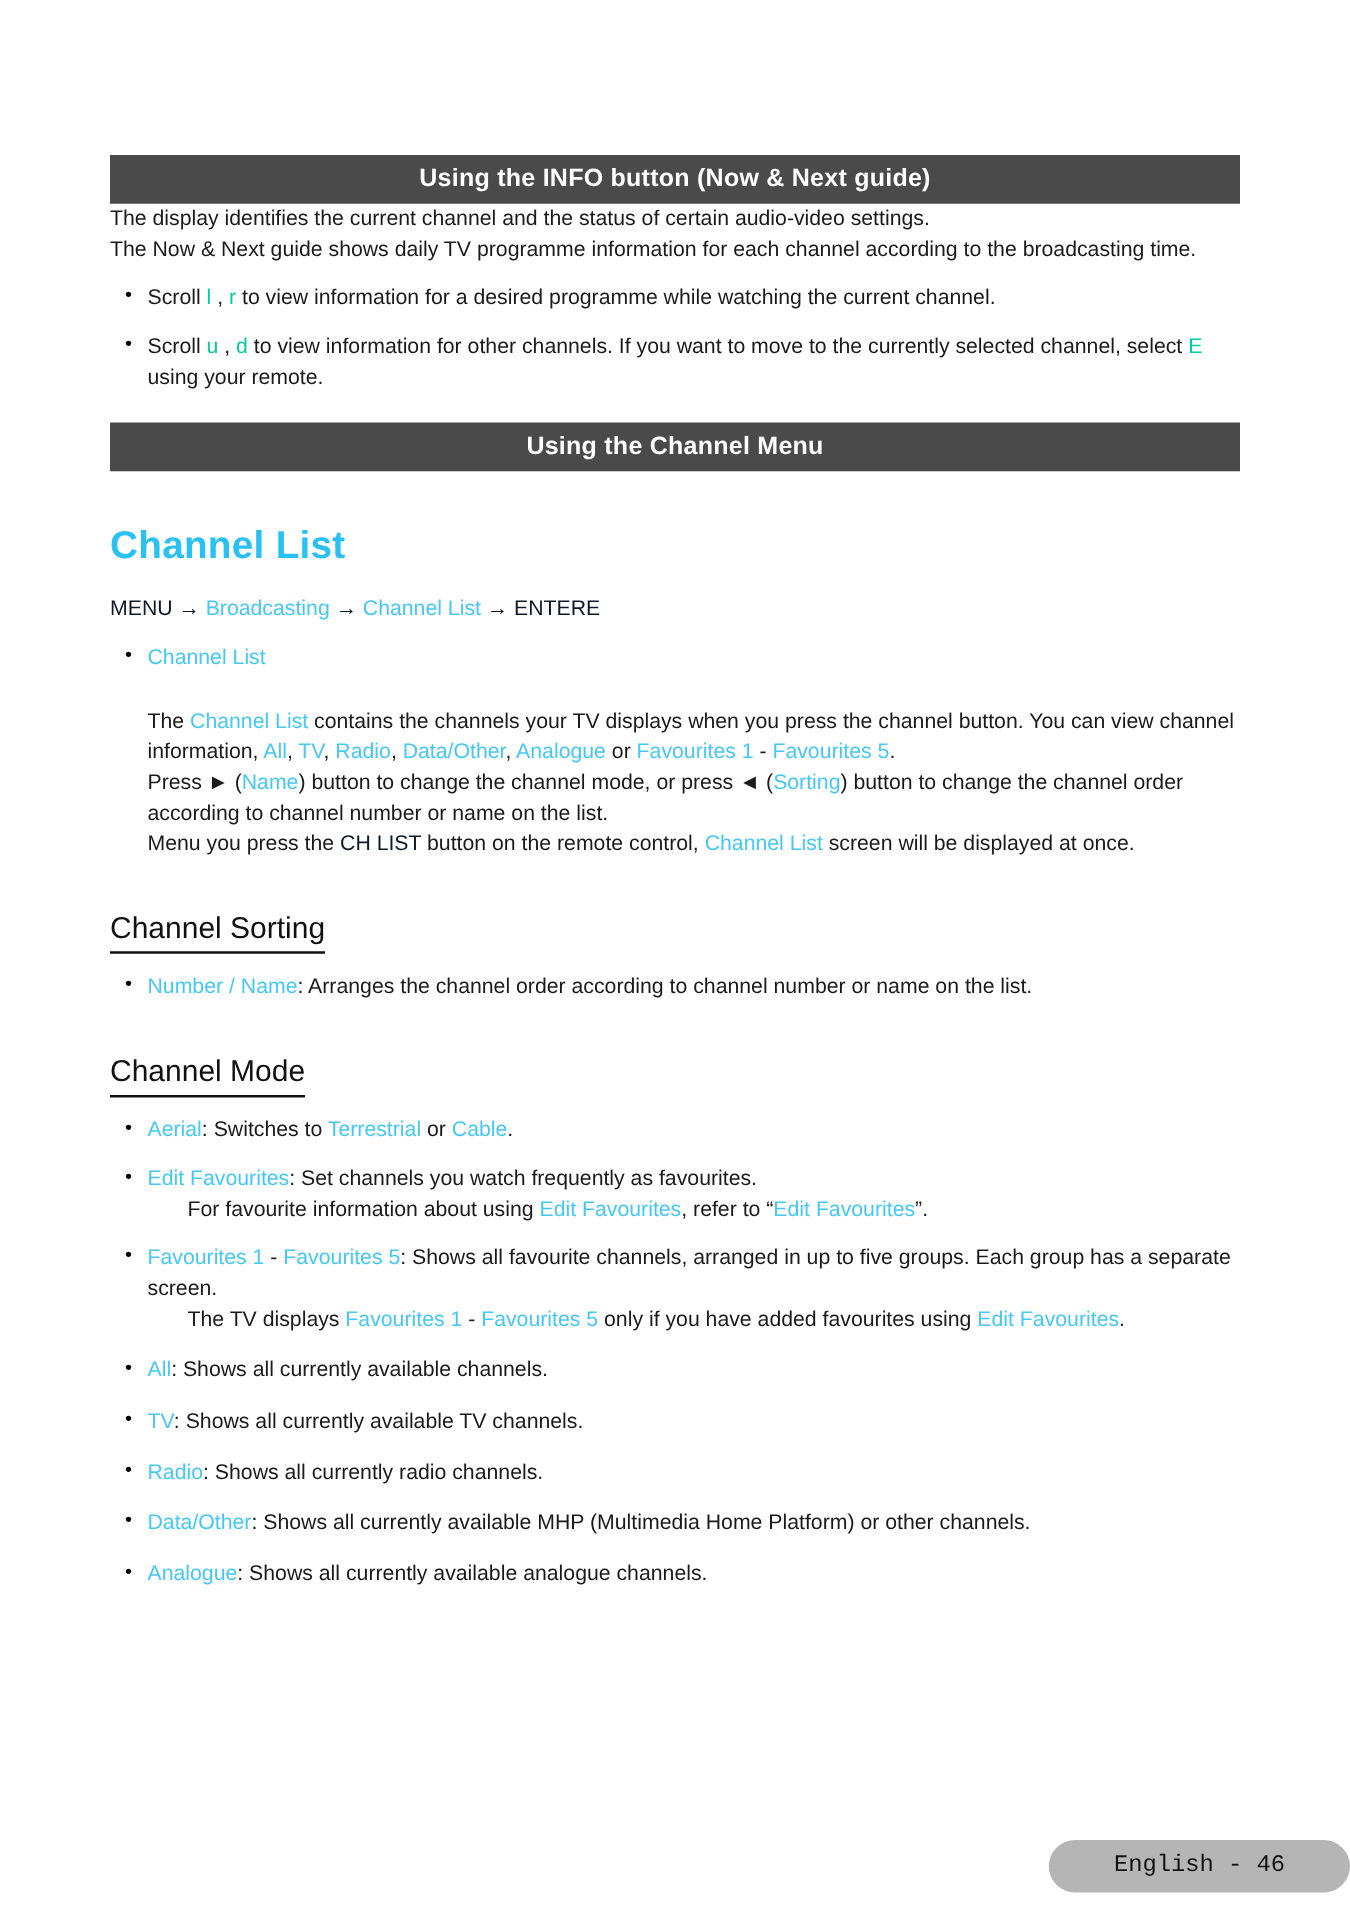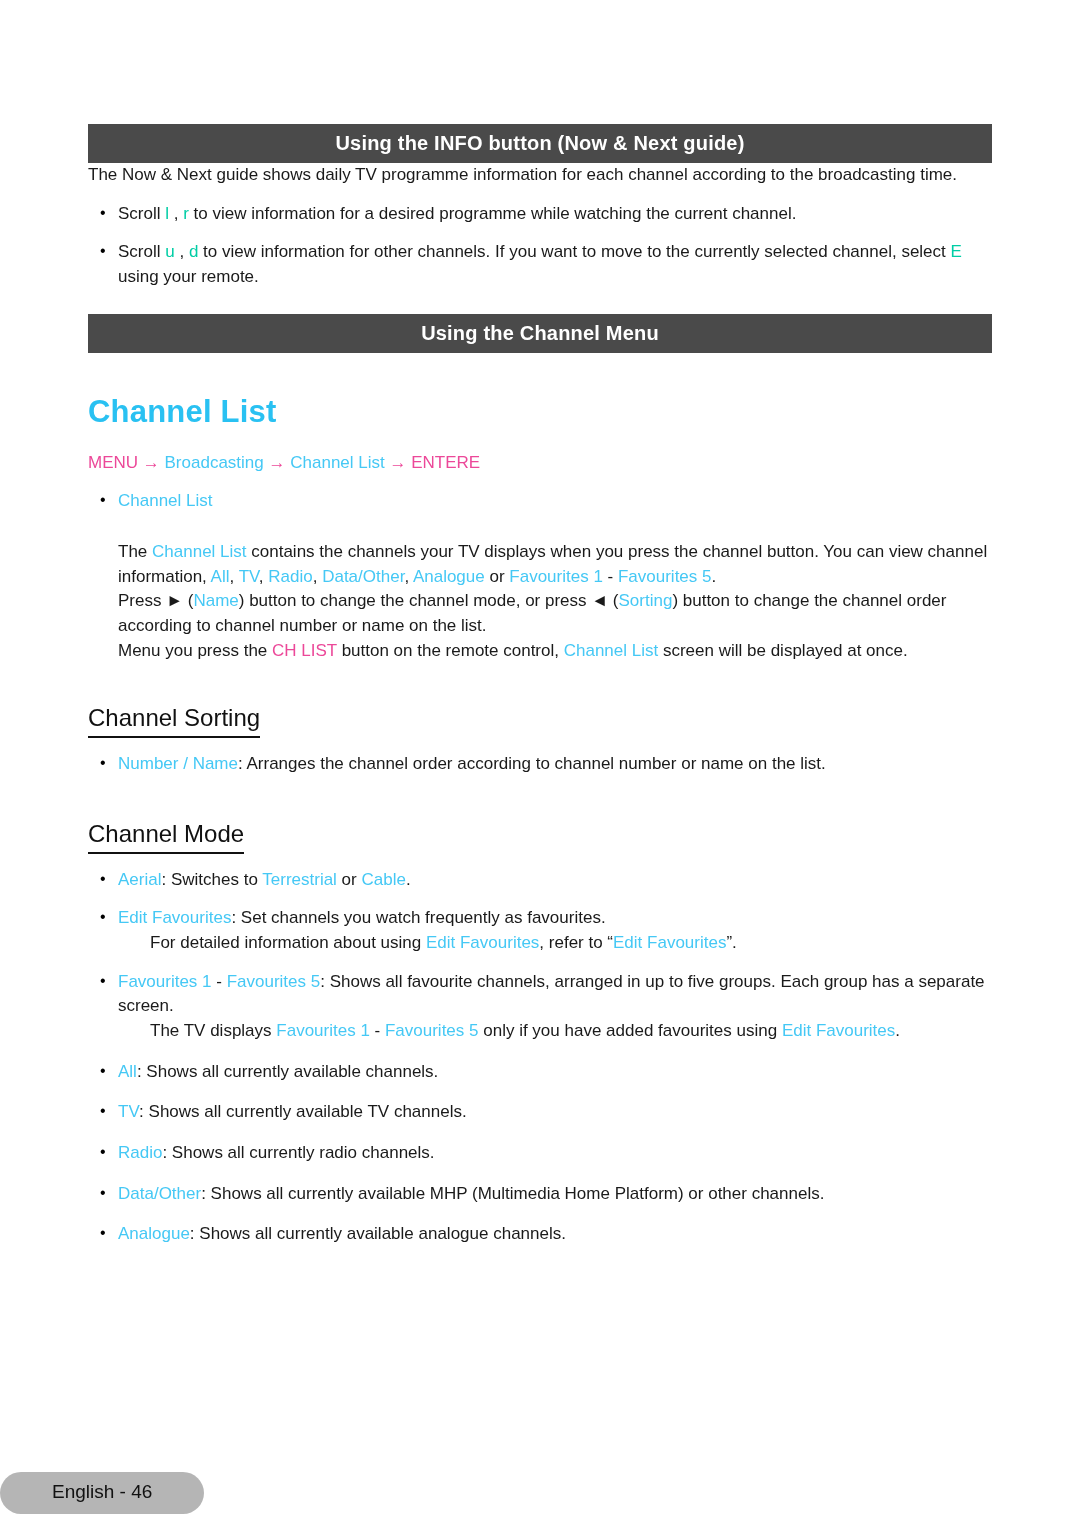--- a/index.html
+++ b/index.html
@@ -115,49 +115,51 @@
     margin-top: 16px;
     padding-left: 62px;
   }
 
   
   .clbody { margin-top: 22px; padding-left: 30px; }
   .clbody.first { margin-top: 26px; }
 
   
   .cy  { color: #45c8f5; }   
-  .tl  { color: #ec4899; }   
+  .tl  { color: #0f172a; }   
   .key { color: #00cda5; }
 
   
   .footer {
     position: absolute;
     left: 0;
     top: 1458px;
     width: 1080px;
-    text-align: left;
+    text-align: right;
+    font-family: Liberation Mono, monospace;
   }
   .pill {
     display: inline-block;
     background: #b5b5b5;
     color: #111;
     font-size: 19px;
     border-radius: 22px;
     padding: 10px 52px 11px 52px;
     line-height: 1.1;
   }
 </style>
 </head>
 <body>
 
 <div class="page">
   <div class="content">
 
     <div class="bar bar-1">Using the INFO button (Now &amp; Next guide)</div>
 
+    <p class="body p-intro1">The display identifies the current channel and the status of certain audio-video settings.</p>
 
     <p class="body p-intro2">The Now &amp; Next guide shows daily TV programme information for each channel according to the broadcasting time.</p>
 
     <ul class="blist">
       <li><span><span>Scroll </span><span class="key">l</span><span> , </span><span class="key">r</span><span> to view information for a desired programme while watching the current channel.</span></span></li>
       <li><span><span>Scroll </span><span class="key">u</span><span> , </span><span class="key">d</span><span> to view information for other channels. If you want to move to the currently selected channel, select </span><span class="key">E</span><span> using your remote.</span></span></li>
     </ul>
 
     <div class="bar bar-2">Using the Channel Menu</div>
 
@@ -185,21 +187,21 @@
 
     <div class="subhead-wrap-2">
       <h2 class="subhead">Channel Mode</h2>
     </div>
 
     <ul class="blist">
       <li><span class="cy">Aerial</span><span>: Switches to </span><span class="cy">Terrestrial</span><span> or </span><span class="cy">Cable</span><span>.</span></li>
       <li><span class="cy">Edit Favourites</span><span>: Set channels you watch frequently as favourites.</span></li>
     </ul>
 
-    <p class="body subpara"><span>For detailed information about using </span><span class="cy">Edit Favourites</span><span>, refer to “</span><span class="cy">Edit Favourites</span><span>”.</span></p>
+    <p class="body subpara"><span>For favourite information about using </span><span class="cy">Edit Favourites</span><span>, refer to “</span><span class="cy">Edit Favourites</span><span>”.</span></p>
 
     <ul class="blist">
       <li><span class="cy">Favourites 1</span><span> - </span><span class="cy">Favourites 5</span><span>: Shows all favourite channels, arranged in up to five groups. Each group has a separate screen.</span></li>
     </ul>
 
     <p class="body subpara"><span>The TV displays </span><span class="cy">Favourites 1</span><span> - </span><span class="cy">Favourites 5</span><span> only if you have added favourites using </span><span class="cy">Edit Favourites</span><span>.</span></p>
 
     <ul class="blist tight">
       <li><span class="cy">All</span><span>: Shows all currently available channels.</span></li>
       <li><span class="cy">TV</span><span>: Shows all currently available TV channels.</span></li>

